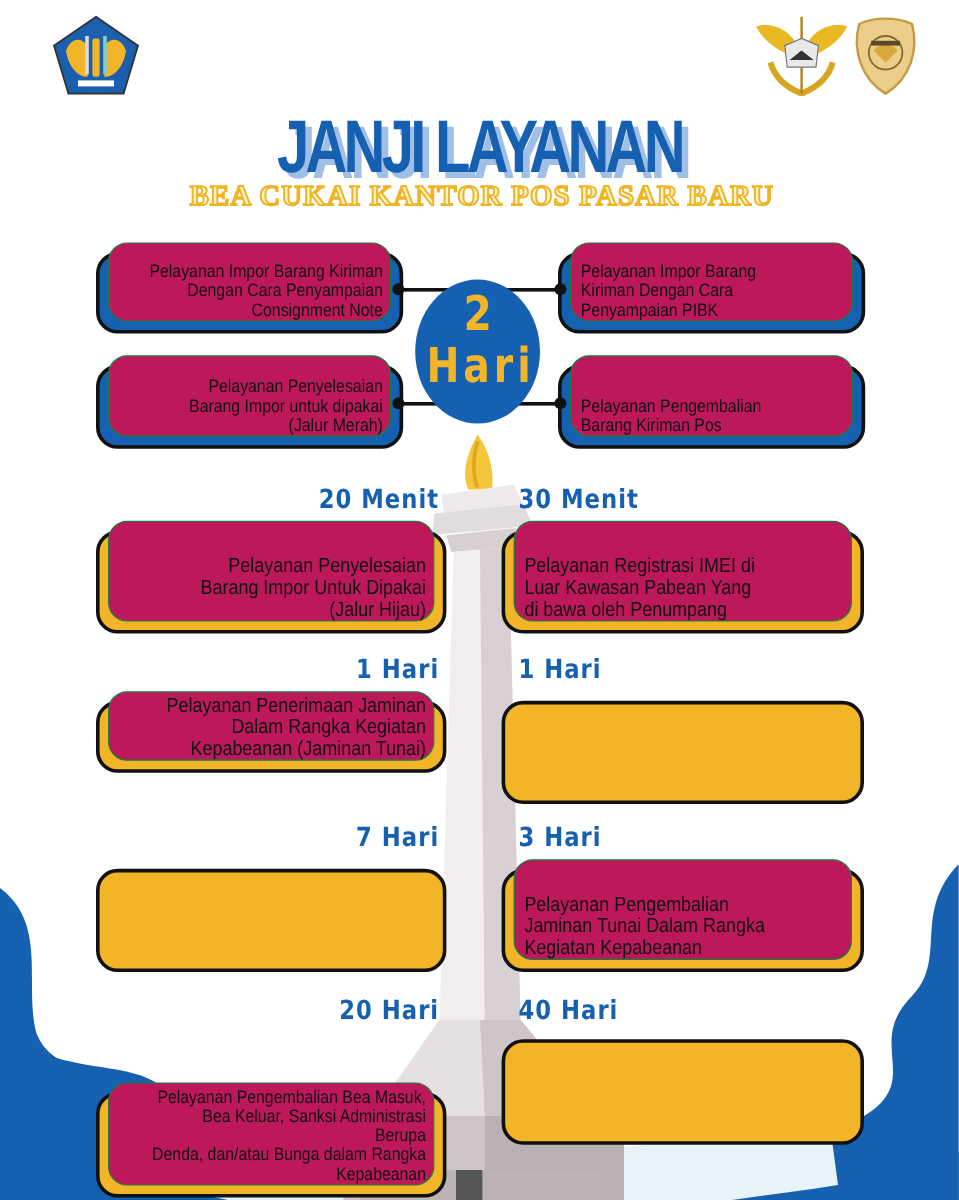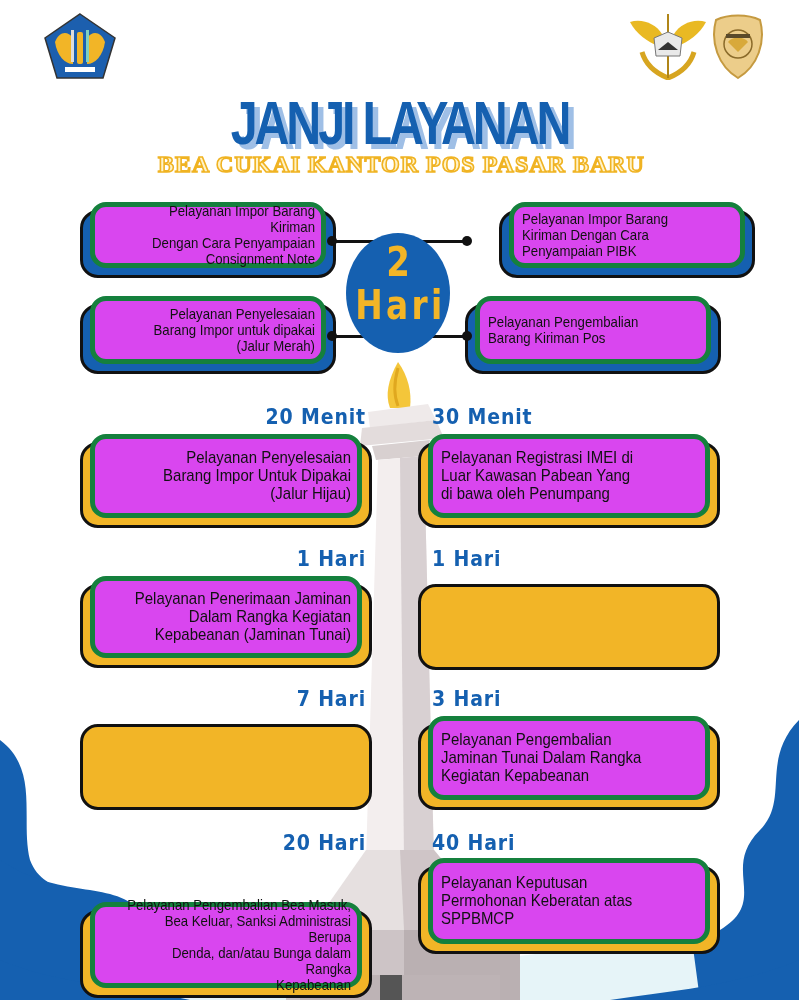--- a/index.html
+++ b/index.html
@@ -10,21 +10,21 @@
   #monument{position:absolute;left:0;top:0;width:799px;height:1000px;z-index:1;}
   
   .logo{position:absolute;z-index:3;}
   
   .title{position:absolute;left:0;width:799px;text-align:center;z-index:3;}
   .title-main{top:88px;font-family:"Liberation Sans",sans-serif;font-weight:bold;font-size:62px;letter-spacing:-4px;color:#1560b0;transform:scaleX(0.78);transform-origin:center;text-shadow:7px 5px 0 #9fbfe6;line-height:70px;}
   .title-sub{top:150px;font-family:"Liberation Serif",serif;font-weight:bold;font-size:24px;letter-spacing:1px;color:#fff3c8;-webkit-text-stroke:1.6px #f0b322;line-height:28px;left:2px;}
   
   .card{position:absolute;z-index:4;}
   .card .shadow{position:absolute;left:0;top:8px;right:0;bottom:0;border:3px solid #111;border-radius:18px;}
-  .card .face{position:absolute;left:10px;top:0;right:10px;bottom:10px;background:#d946ef;border:5px solid #15803d;border-radius:16px;box-sizing:border-box;display:flex;align-items:center;}
+  .card .face{position:absolute;left:10px;top:0;right:10px;bottom:10px;background:#be185d;border:1px solid #15803d;border-radius:16px;box-sizing:border-box;display:flex;align-items:flex-end;}
   .card.blue .shadow{background:#1560b0;}
   .card.yellow .shadow{background:#f2b527;}
   .card .face .txt{font-family:"Liberation Sans",sans-serif;font-size:15px;line-height:16px;color:#111;transform:scaleX(0.88);width:113%;}
   .card.left .face{justify-content:flex-end;padding-right:6px;}
   .card.left .face .txt{text-align:right;transform-origin:right center;}
   .card.right .face{justify-content:flex-start;padding-left:8px;}
   .card.right .face .txt{text-align:left;transform-origin:left center;}
   .card.big .face .txt{font-size:17px;line-height:18px;}
   
   .dur{position:absolute;z-index:4;font-family:"DejaVu Sans",sans-serif;font-weight:bold;font-size:22px;color:#1560b0;transform:scaleX(0.86);letter-spacing:1px;}
@@ -108,21 +108,21 @@
 <div class="card blue left" style="left:80px;top:202px;width:256px;height:76px;">
   <div class="shadow"></div>
   <div class="face">
       <div class="txt">
     <div>Pelayanan Impor Barang Kiriman</div>
     <div>Dengan Cara Penyampaian</div>
     <div>Consignment Note</div>
   </div>
     </div>
 </div>
-<div class="card blue right" style="left:465px;top:202px;width:256px;height:76px;margin-left:34px;">
+<div class="card blue right" style="left:465px;top:202px;width:256px;height:76px;">
   <div class="shadow"></div>
   <div class="face">
       <div class="txt">
     <div>Pelayanan Impor Barang</div>
     <div>Kiriman Dengan Cara</div>
     <div>Penyampaian PIBK</div>
   </div>
     </div>
 </div>
 <div class="card blue left" style="left:80px;top:296px;width:256px;height:78px;">
@@ -163,21 +163,21 @@
       <div class="txt">
     <div>Pelayanan Registrasi IMEI di</div>
     <div>Luar Kawasan Pabean Yang</div>
     <div>di bawa oleh Penumpang</div>
   </div>
     </div>
 </div>
 
 <div class="dur left" style="left:150px;top:546px;width:216px;">1 Hari</div>
 <div class="dur right" style="left:432px;top:546px;width:216px;">1 Hari</div>
-<div class="card yellow left big" style="left:80px;top:576px;width:292px;height:92px;">
+<div class="card yellow left big" style="left:80px;top:576px;width:292px;height:68px;">
   <div class="shadow"></div>
   <div class="face">
       <div class="txt">
     <div>Pelayanan Penerimaan Jaminan</div>
     <div>Dalam Rangka Kegiatan</div>
     <div>Kepabeanan (Jaminan Tunai)</div>
   </div>
     </div>
 </div>
 <div class="card yellow right big" style="left:418px;top:576px;width:302px;height:94px;">
@@ -208,20 +208,13 @@
       <div class="txt">
     <div>Pelayanan Pengembalian Bea Masuk,</div>
     <div>Bea Keluar, Sanksi Administrasi Berupa</div>
     <div>Denda, dan/atau Bunga dalam Rangka</div>
     <div>Kepabeanan</div>
   </div>
     </div>
 </div>
 <div class="card yellow right big" style="left:418px;top:858px;width:302px;height:96px;">
   <div class="shadow"></div>
-  <div class="face">
-      <div class="txt">
-    <div>Pelayanan Keputusan</div>
-    <div>Permohonan Keberatan atas</div>
-    <div>SPPBMCP</div>
-  </div>
-    </div>
 </div>
 
 </body></html>

